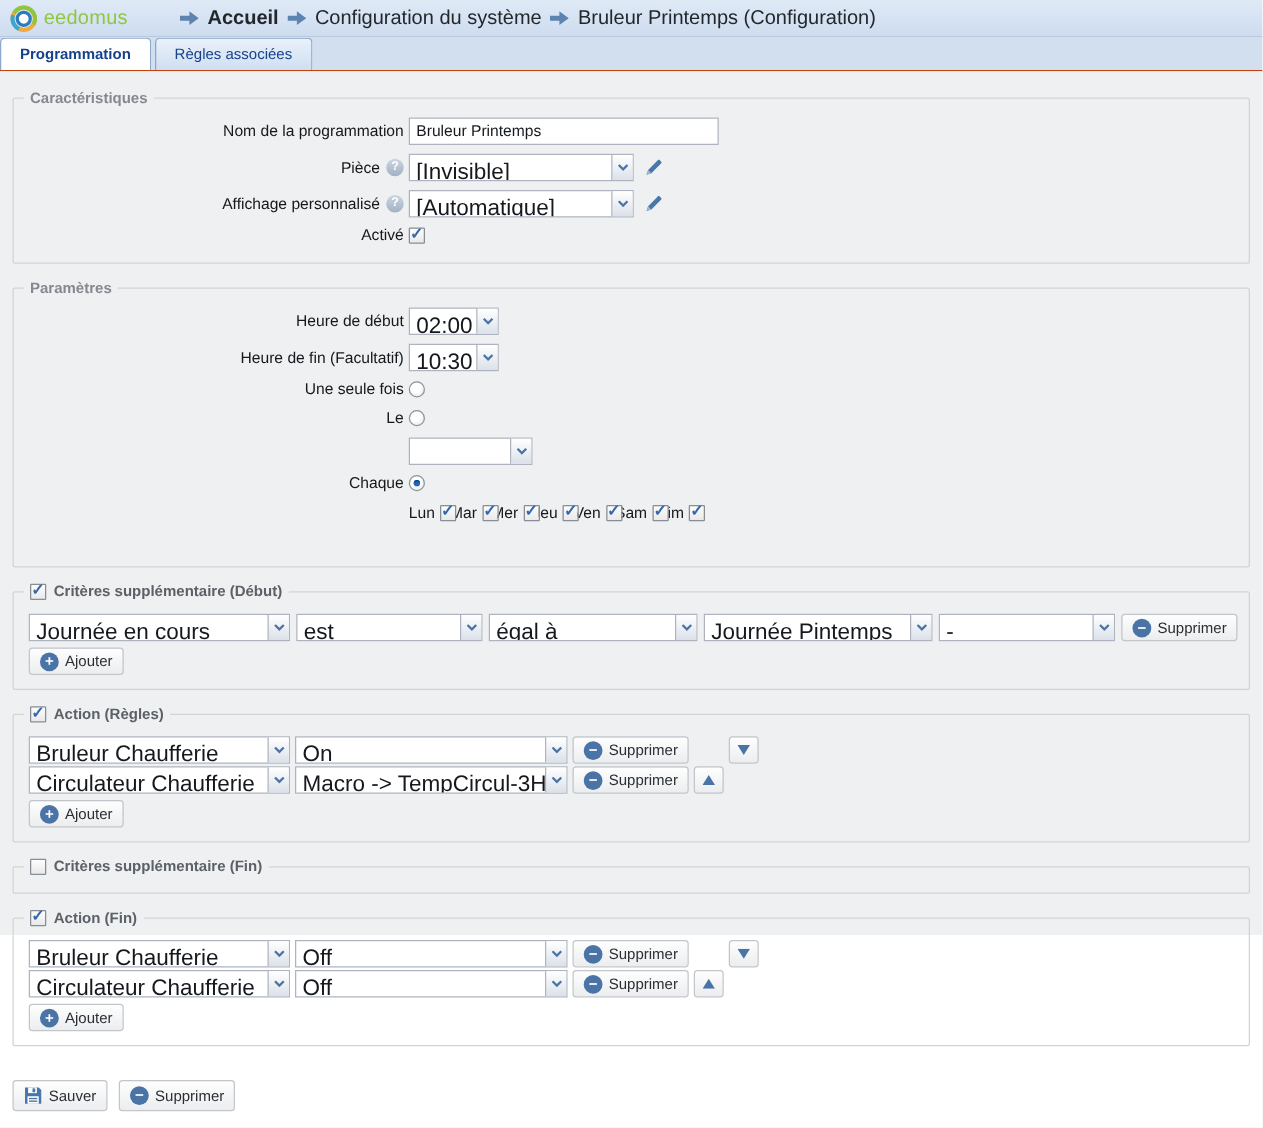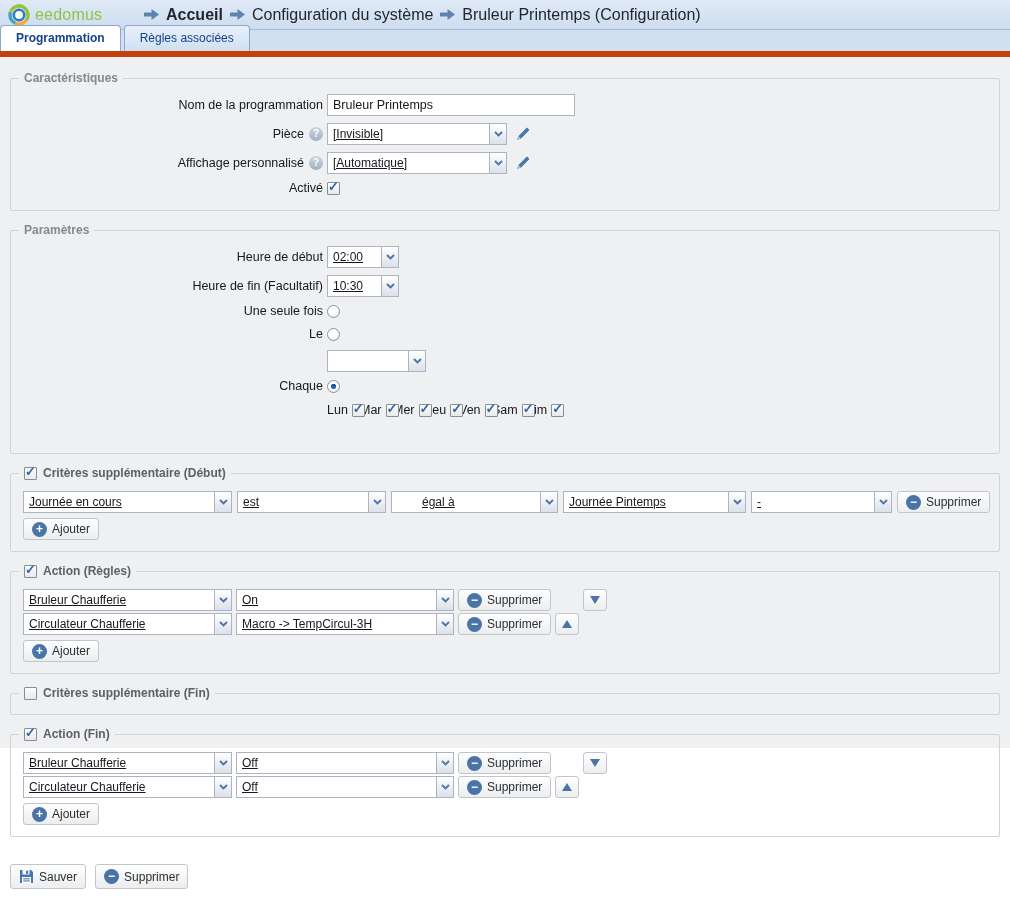--- a/index.html
+++ b/index.html
@@ -24,21 +24,21 @@
   .logo { display:flex; align-items:center; gap:5px; width:118px; cursor:pointer; }
   .logo-text { color:#8dc63f; font-size:16px; letter-spacing:0.2px; }
   .breadcrumb { display:flex; align-items:center; gap:7px; margin-left:18px; font-size:16px; color:#23272c; }
   .crumb-bold { font-weight:bold; }
   .crumb { cursor:pointer; }
 
   
   .tabbar {
     height:27px;
     background:#d2dfef;
-    border-bottom:6px solid #c2410c;
+    border-bottom:1px solid #c2410c;
     display:flex; align-items:flex-end;
   }
   .tab {
     height:26px; line-height:25px;
     padding:0 15px;
     font-size:12px;
     color:#15428b;
     border:1px solid #8ca8cc; border-bottom:none;
     border-radius:4px 4px 0 0;
     margin-right:3px;
@@ -92,23 +92,23 @@
   .combo {
     display:inline-flex; align-items:stretch;
     height:22px;
     border:1px solid #aeb3bf;
     background:#fff;
     cursor:pointer;
     flex:none;
   }
   .combo-text {
     flex:1;
-    font-size:12px; color:#15181c;
+    font-size:18px; color:#15181c;
     padding:3px 5px;
-    white-space:nowrap; overflow:hidden;text-decoration:underline;
+    white-space:nowrap; overflow:hidden;
   }
   .combo-btn {
     width:17px; flex:none;
     border-left:1px solid #aeb3bf;
     background:linear-gradient(#ffffff,#dbe1ea);
     display:flex; align-items:center; justify-content:center;
   }
 
   .cb {
     width:13px; height:13px; flex:none;
@@ -392,21 +392,21 @@
         </span>
       </span>
       <span class="combo" style="width:149px;">
         <span class="combo-text">est</span>
         <span class="combo-btn">
           <svg width="9" height="6" viewBox="0 0 9 6">
               <path d="M1 1l3.5 3.5L8 1" stroke="#4a74a6" stroke-width="1.8" fill="none"></path>
             </svg>
         </span>
       </span>
-      <span class="combo" style="width:167px;padding-left:25px;">
+      <span class="combo" style="width:167px;">
         <span class="combo-text">égal à</span>
         <span class="combo-btn">
           <svg width="9" height="6" viewBox="0 0 9 6">
               <path d="M1 1l3.5 3.5L8 1" stroke="#4a74a6" stroke-width="1.8" fill="none"></path>
             </svg>
         </span>
       </span>
       <span class="combo" style="width:183px;">
         <span class="combo-text">Journée Pintemps</span>
         <span class="combo-btn">

